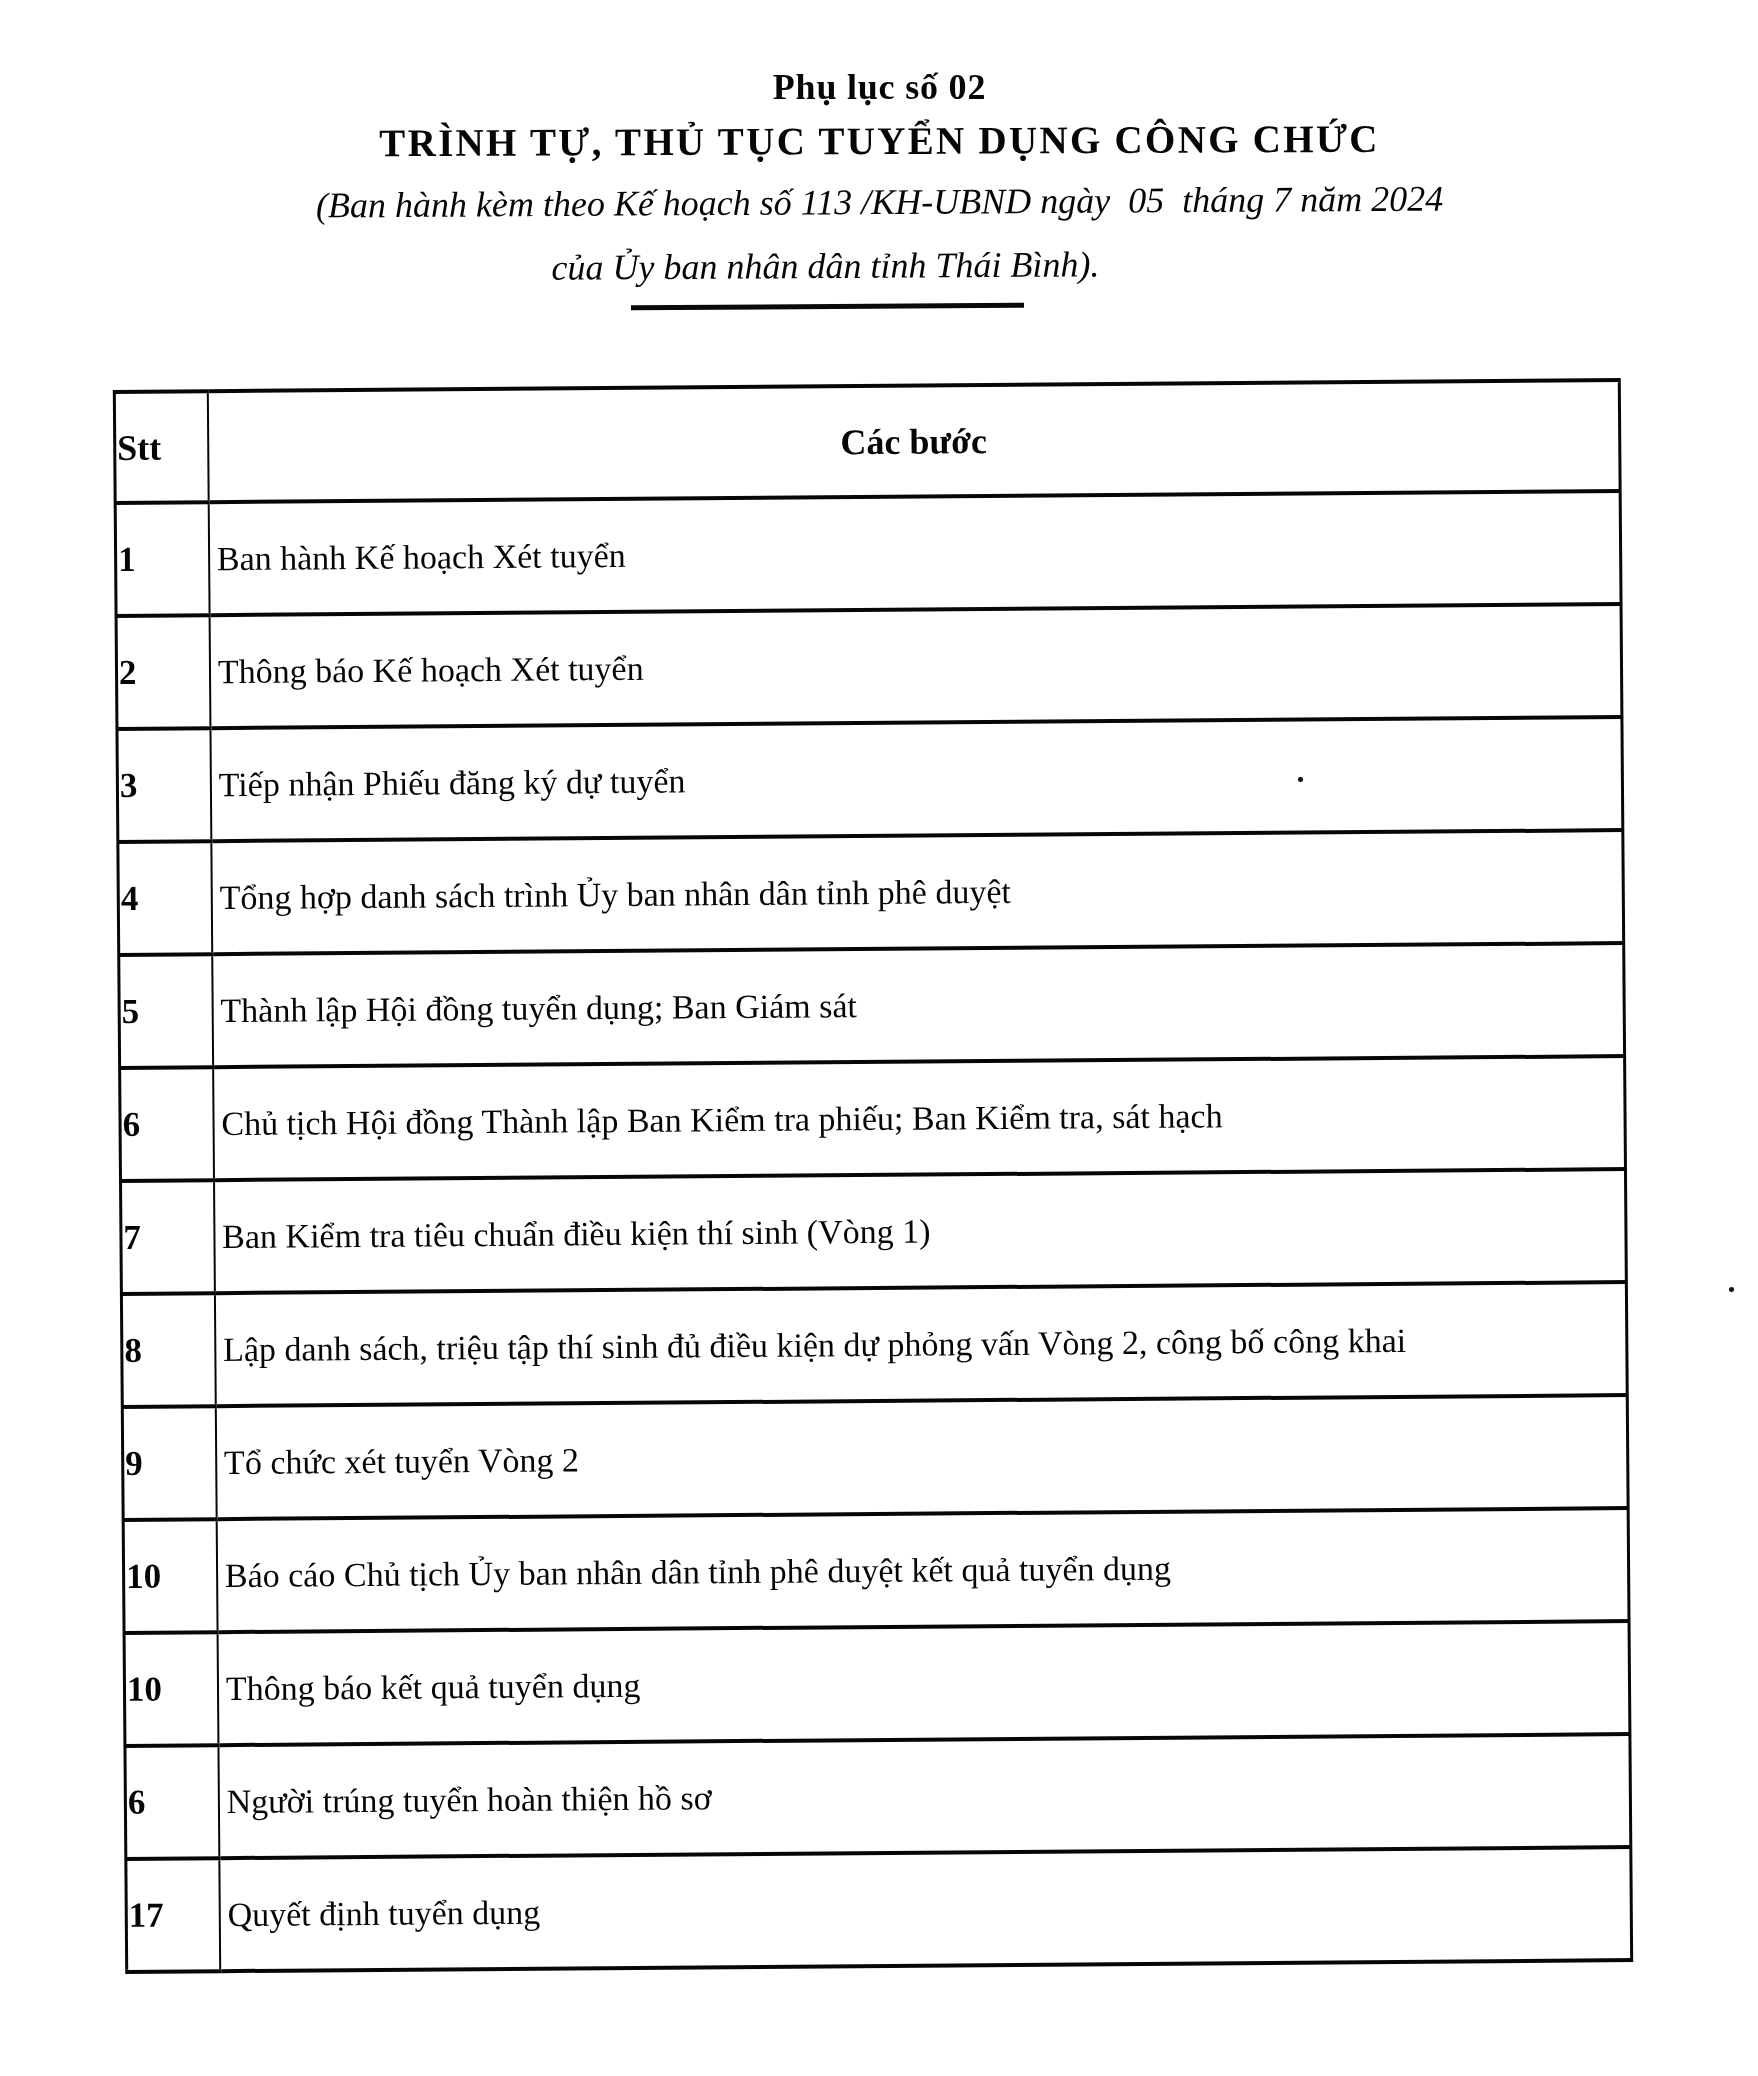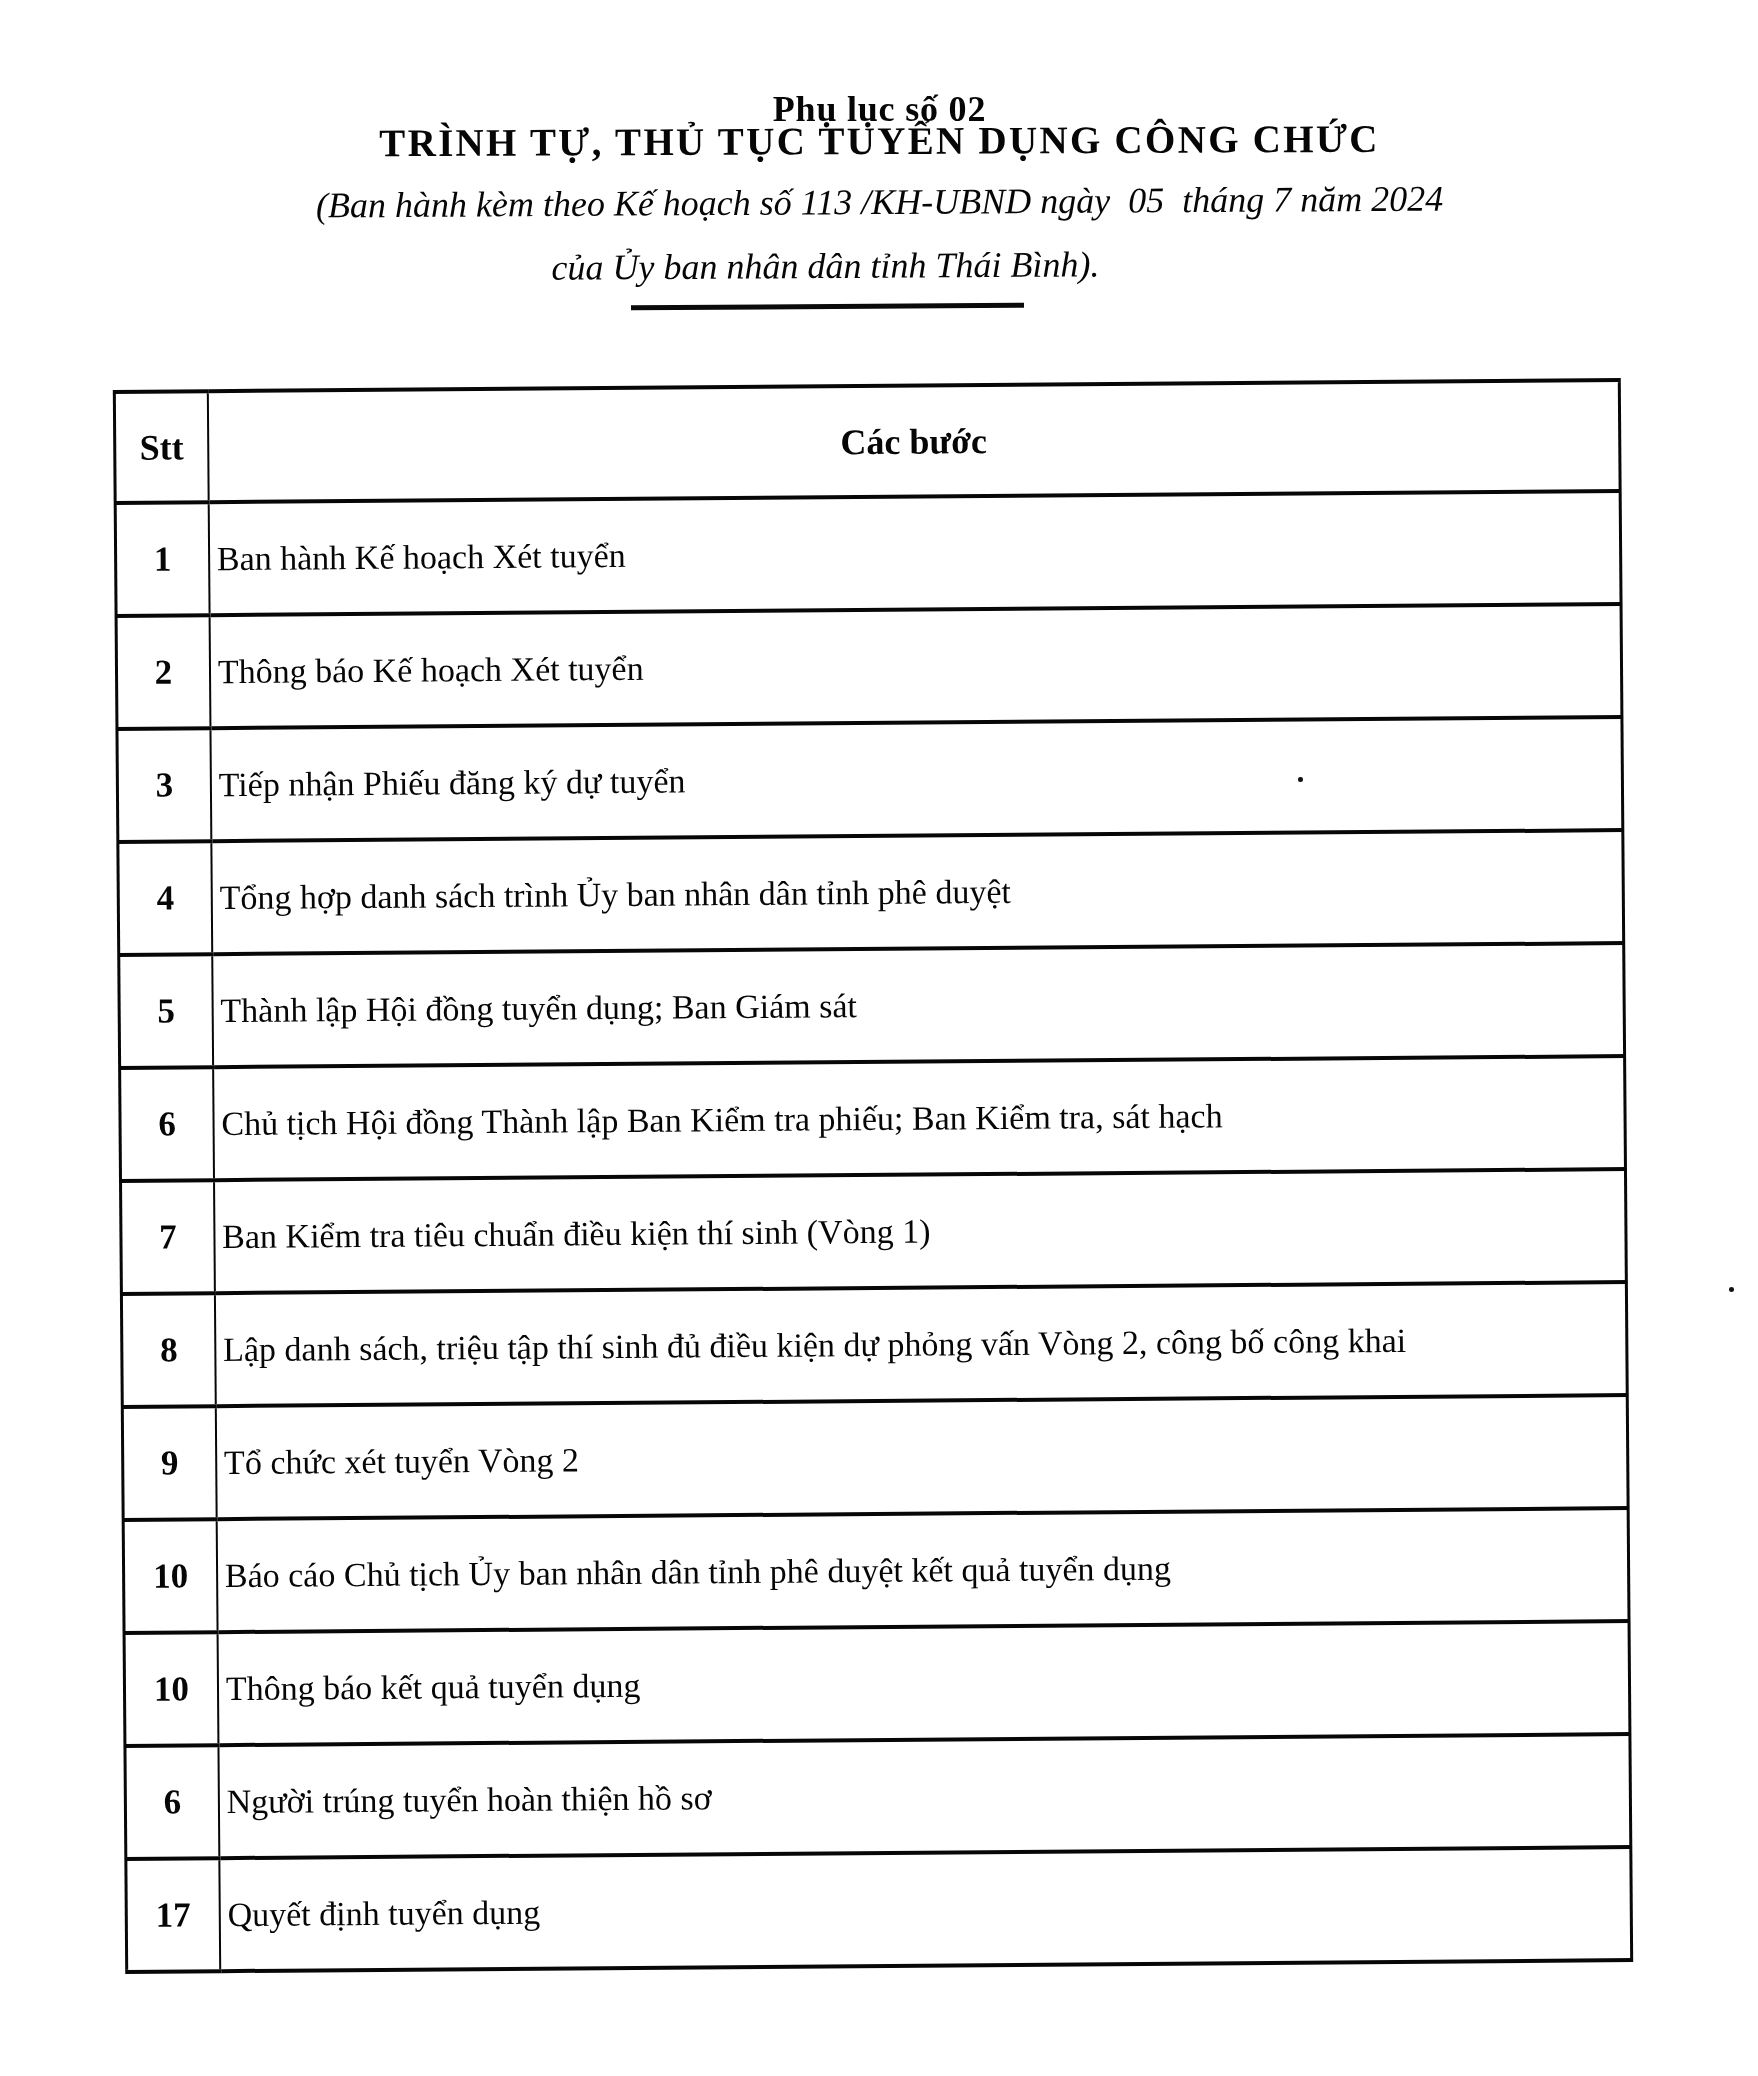--- a/index.html
+++ b/index.html
@@ -23,21 +23,20 @@
     text-align: center;
   }
   .title-small {
     position: absolute;
     left: 0;
     top: 66px;
     width: 100%;
     font-size: 36px;
     font-weight: bold;
     letter-spacing: 0.8px;
-    margin-top: 22px;
   }
   .title-main {
     position: absolute;
     left: 0;
     top: 118px;
     width: 100%;
     font-size: 39px;
     font-weight: bold;
     letter-spacing: 2.3px;
     transform: rotate(-0.25deg);
@@ -84,21 +83,21 @@
   }
   table.steps {
     border-width: 3.8px;
   }
   table.steps tr > * {
     border-top-width: 4.5px;
     border-bottom-width: 4.5px;
   }
   th.col-stt, td.cell-stt {
     width: 89px;
-    text-align: center;
+    text-align: left;
     font-weight: bold;
     vertical-align: middle;
   }
   th.col-stt { font-size: 36px; height: 105px; }
   th.col-steps {
     text-align: center;
     font-weight: bold;
     font-size: 36px;
     vertical-align: middle;
   }

